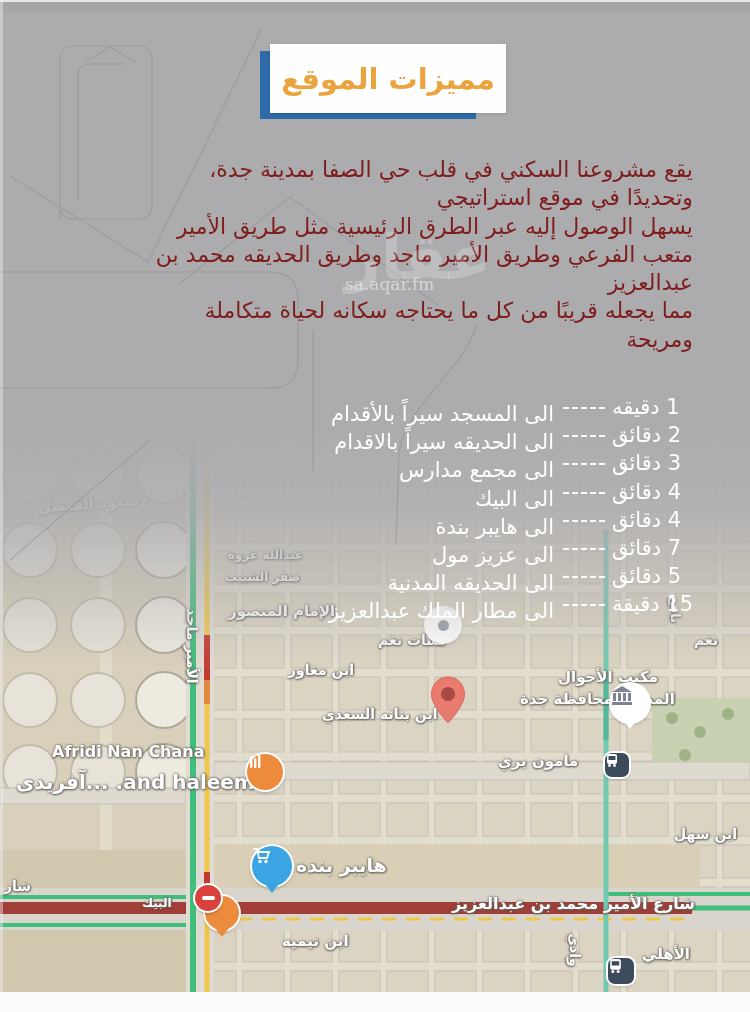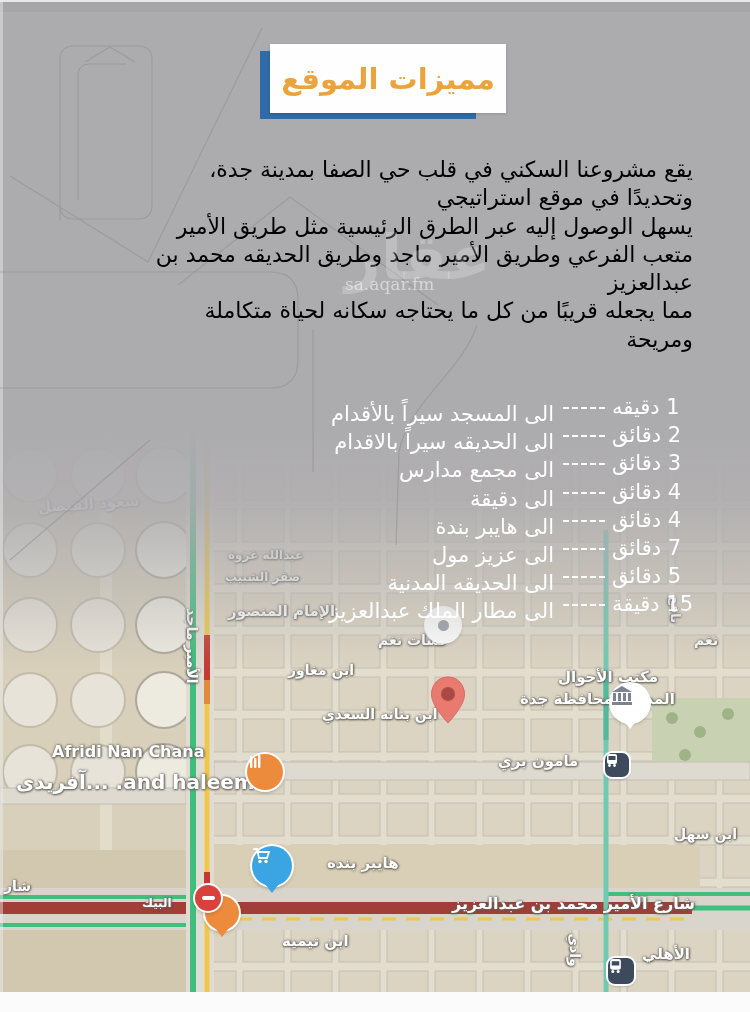--- a/index.html
+++ b/index.html
@@ -29,21 +29,21 @@
 
   
   .title-wrap{position:absolute;left:260px;top:44px;width:250px;height:82px;}
   .title-blue{position:absolute;left:0;top:7px;width:216px;height:68px;background:#2F6BA8;}
   .title-box{position:absolute;left:10px;top:0;width:236px;height:69px;background:#FEFEFE;
     display:flex;align-items:center;justify-content:center;box-shadow:0 1px 3px rgba(0,0,0,.15);}
   .title-box span{color:#EBA33E;font-size:29px;font-weight:bold;}
 
   
   .intro{position:absolute;top:156px;right:57px;width:620px;direction:rtl;
-    color:#000000;font-size:22px;line-height:28.3px;}
+    color:#7f1d1d;font-size:22px;line-height:28.3px;}
 
   
   .wm{position:absolute;left:345px;top:228px;width:190px;text-align:left;pointer-events:none;}
   .wm .big{font-size:62px;font-weight:bold;color:rgba(255,255,255,.22);line-height:60px;}
   .wm .small{font-size:17px;color:rgba(255,255,255,.5);margin-top:-14px;font-family:"DejaVu Serif",serif;}
 
   
   .distances{position:absolute;top:393px;right:50px;direction:rtl;color:#fff;font-size:21px;}
   .d-row{display:flex;align-items:center;height:28.2px;justify-content:flex-start;}
   .d-time{display:inline-block;min-width:88px;text-align:left;white-space:nowrap;}
@@ -129,21 +129,21 @@
     <div class="map-label" style="left:228px;top:222px;font-size:15px;">الإمام المنصور</div>
     <div class="map-label" style="left:378px;top:252px;font-size:14px;">لسات نغم</div>
     <div class="map-label" style="left:694px;top:252px;font-size:14px;">نغم</div>
     <div class="map-label" style="left:288px;top:282px;font-size:14px;">ابن مغاور</div>
     <div class="map-label" style="left:322px;top:326px;font-size:14px;">ابن بنانه السعدي</div>
     <div class="map-label" style="left:558px;top:288px;font-size:15px;">مكتب الأحوال</div>
     <div class="map-label" style="left:520px;top:310px;font-size:15px;">المدنية بمحافظة جدة</div>
     <div class="map-label" style="left:498px;top:372px;font-size:15px;">مامون بري</div>
     <div class="map-label" style="left:52px;top:362px;font-size:16px;">Afridi Nan Chana</div>
     <div class="map-label" style="left:16px;top:390px;font-size:20px;">and haleem. ...آفريدى</div>
-    <div class="map-label" style="left:296px;top:474px;font-size:15px;margin-left:31px;">هايبر بنده</div>
+    <div class="map-label" style="left:296px;top:474px;font-size:19px;">هايبر بنده</div>
     <div class="map-label" style="left:674px;top:446px;font-size:14px;">ابن سهل</div>
     <div class="map-label" style="left:452px;top:514px;font-size:16px;">شارع الأمير محمد بن عبدالعزيز</div>
     <div class="map-label" style="left:142px;top:516px;font-size:12px;">البيك</div>
     <div class="map-label" style="left:282px;top:552px;font-size:15px;">ابن تيميه</div>
     <div class="map-label" style="left:642px;top:565px;font-size:15px;">الأهلي</div>
     <div class="map-label" style="left:4px;top:498px;font-size:14px;">شار</div>
     <div class="map-label v-label" style="left:136px;top:258px;width:112px;text-align:center;font-size:14px;">الأمير ماجد</div>
     <div class="map-label v-label" style="left:645px;top:222px;width:60px;text-align:center;font-size:13px;">نافع</div>
     <div class="map-label v-label" style="left:545px;top:562px;width:60px;text-align:center;font-size:14px;">وادي</div>
 
@@ -274,21 +274,21 @@
       <span class="d-dest">الى الحديقه سيراً بالاقدام</span>
     </div>
     <div class="d-row">
       <span class="d-time">3 دقائق</span>
       <span class="d-dash"></span>
       <span class="d-dest">الى مجمع مدارس</span>
     </div>
     <div class="d-row">
       <span class="d-time">4 دقائق</span>
       <span class="d-dash"></span>
-      <span class="d-dest">الى دقيقة</span>
+      <span class="d-dest">الى البيك</span>
     </div>
     <div class="d-row">
       <span class="d-time">4 دقائق</span>
       <span class="d-dash"></span>
       <span class="d-dest">الى هايبر بندة</span>
     </div>
     <div class="d-row">
       <span class="d-time">7 دقائق</span>
       <span class="d-dash"></span>
       <span class="d-dest">الى عزيز مول</span>

